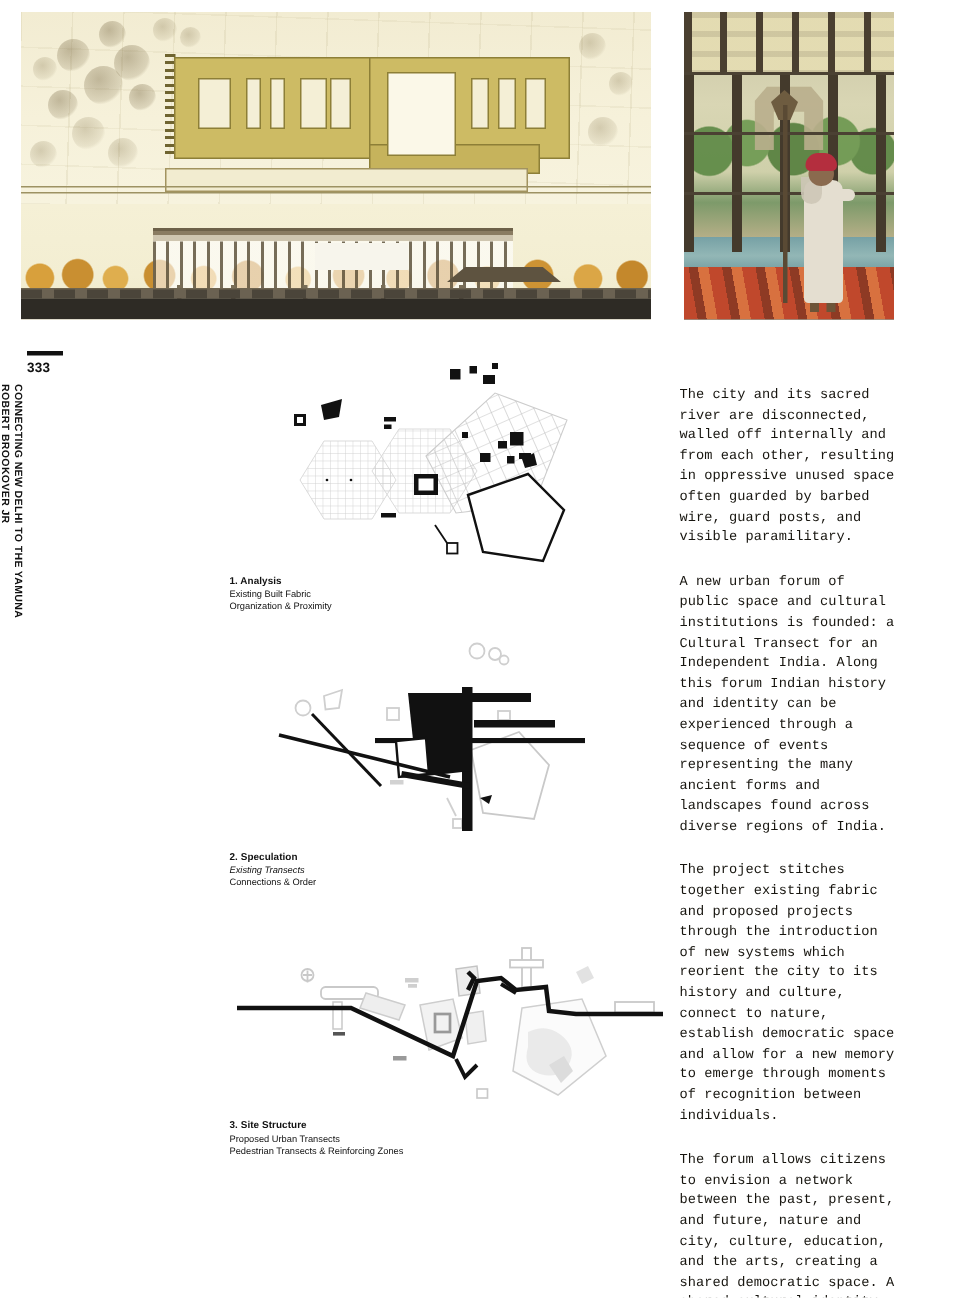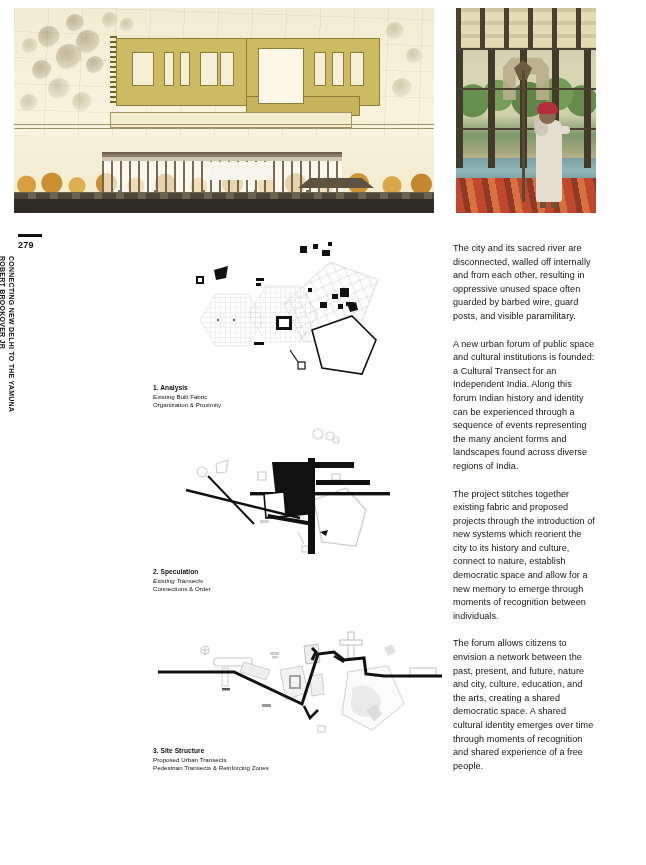--- a/index.html
+++ b/index.html
@@ -215,22 +215,23 @@
   .caption{position:absolute;color:#111;}
   .cap-t{font-size:6.6px;font-weight:bold;line-height:8.6px;letter-spacing:.05px;}
   .cap-i{font-size:6.2px;font-style:italic;line-height:8.4px;}
   .cap-s{font-size:6.2px;line-height:8.4px;}
 
   
   .textcol{
     position:absolute;left:453px;top:240px;width:144px;
   }
   .para{
-    font-size:9.1px;line-height:13.6px;color:#17150f;margin:2px 0 14px 0;
+    font-size:9.1px;line-height:13.6px;color:#17150f;margin:16px 0 14px 0;
     letter-spacing:.05px;
+    font-family:Liberation Mono, monospace;
   }
   .para:last-child{margin-bottom:0;}
 </style>
 </head>
 <body>
 
 <div class="page">
 
   <div class="render-plan">
     <div class="plan-sky"></div>
@@ -303,21 +304,21 @@
     <div class="fig-legs2"></div>
     <div class="fig-body"></div>
     <div class="fig-arm"></div>
     <div class="fig-beard"></div>
     <div class="fig-head"></div>
     <div class="fig-turban"></div>
   </div>
 
   <div class="folio">
     <div class="folio-rule"></div>
-    <div class="folio-num">279</div>
+    <div class="folio-num">333</div>
   </div>
   <div class="spine">
     <div class="spine-line">CONNECTING NEW DELHI TO THE YAMUNA</div>
     <div class="spine-line">ROBERT BROOKOVER JR</div>
   </div>
 
   <div class="diagram" style="left:180px;top:232px;width:210px;height:150px;">
     <svg class="dg-svg" width="210" height="150" viewBox="0 0 210 150">
       <defs>
         <pattern id="grid1" width="5" height="5" patternUnits="userSpaceOnUse">

